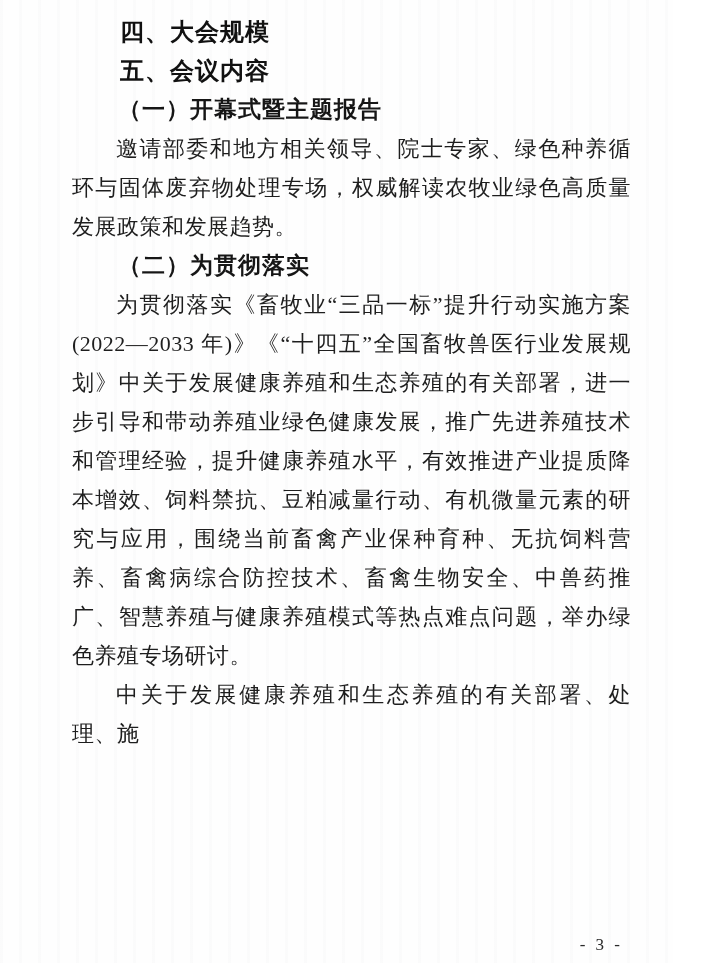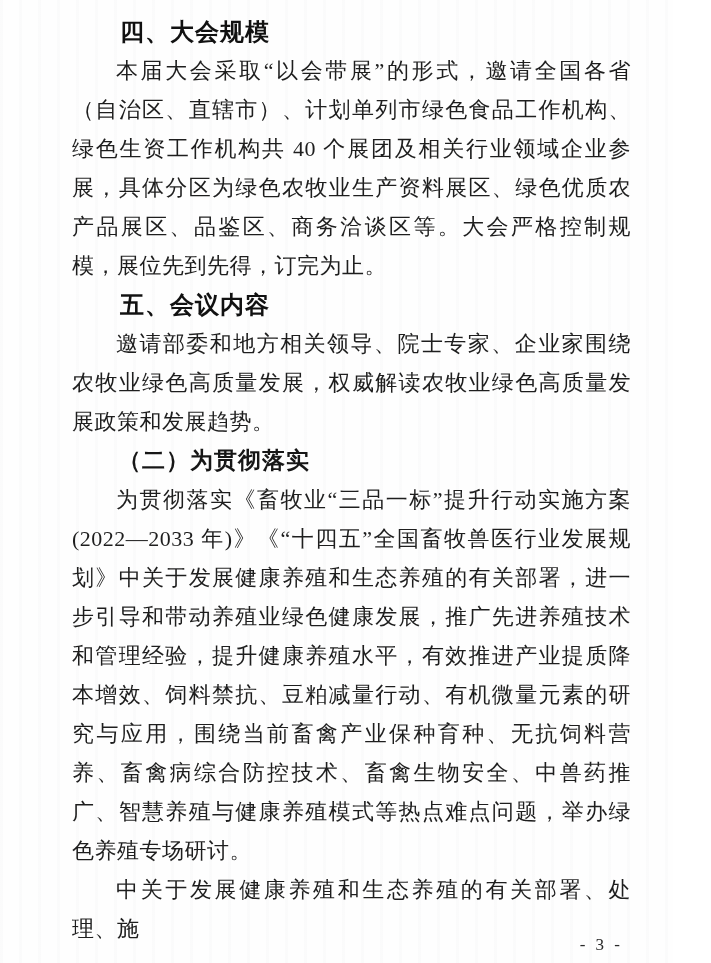--- a/index.html
+++ b/index.html
@@ -64,26 +64,26 @@
     white-space: nowrap;
   }
 </style>
 </head>
 <body>
 
 <div class="page">
 
   <h2 class="h-major">四、大会规模</h2>
 
-  <p class="para">本届大会采取“以会带展”的形式，邀请全国各省（自治区、直辖市）、计划单列市绿色食品工作机构、绿色生资工作机构共 40 个展团及相关行业领域企业参展，具体分区为绿色农牧业生产资料展区、绿色优质农产品展区、品鉴区、商务洽谈区等。大会严格控制规模，展位先到先得，订完为止。</p>
 
   <h2 class="h-major">五、会议内容</h2>
 
+  <h3 class="h-sub">（一）开幕式暨主题报告</h3>
 
-  <p class="para">邀请部委和地方相关领导、院士专家、企业家围绕农牧业绿色高质量发展，权威解读农牧业绿色高质量发展政策和发展趋势。</p>
+  <p class="para">邀请部委和地方相关领导、院士专家、绿色种养循环与固体废弃物处理专场，权威解读农牧业绿色高质量发展政策和发展趋势。</p>
 
   <h3 class="h-sub">（二）为贯彻落实</h3>
 
   <p class="para">为贯彻落实《畜牧业“三品一标”提升行动实施方案(2022—2033 年)》《“十四五”全国畜牧兽医行业发展规划》中关于发展健康养殖和生态养殖的有关部署，进一步引导和带动养殖业绿色健康发展，推广先进养殖技术和管理经验，提升健康养殖水平，有效推进产业提质降本增效、饲料禁抗、豆粕减量行动、有机微量元素的研究与应用，围绕当前畜禽产业保种育种、无抗饲料营养、畜禽病综合防控技术、畜禽生物安全、中兽药推广、智慧养殖与健康养殖模式等热点难点问题，举办绿色养殖专场研讨。</p>
 
 
   <p class="para">中关于发展健康养殖和生态养殖的有关部署、处理、施</p>
 
   <div class="page-number">- 3 -</div>
 

